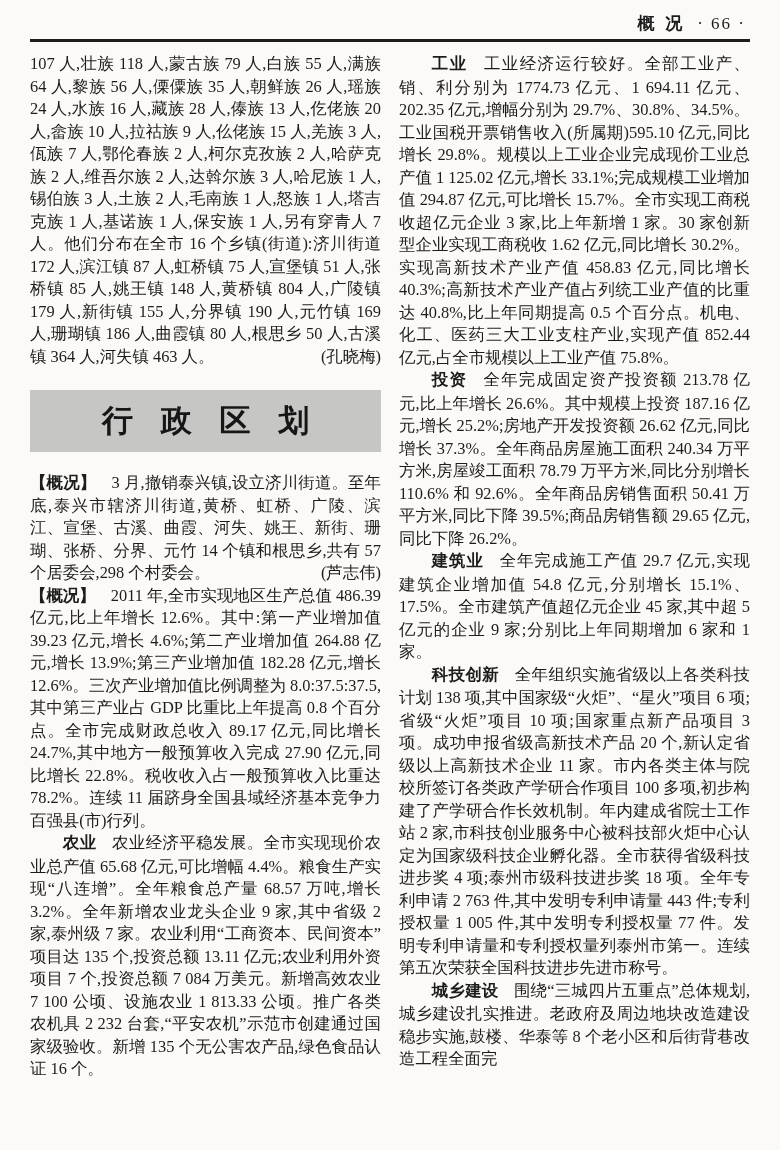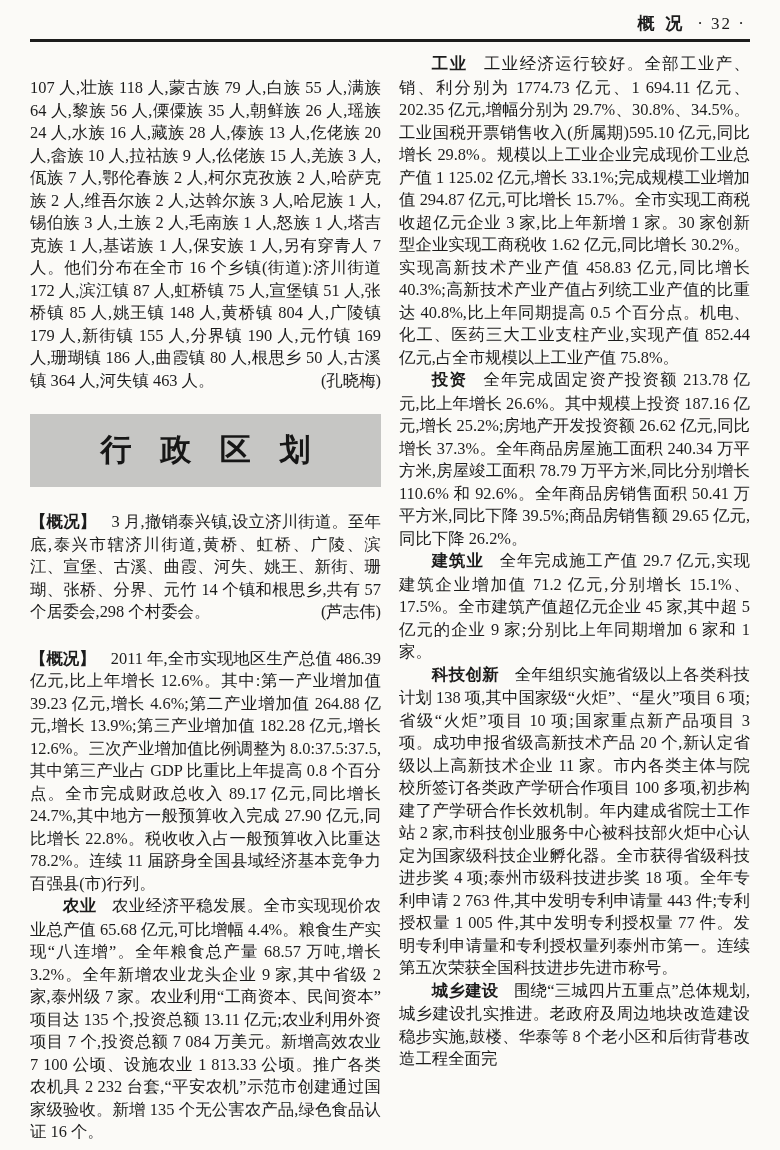--- a/index.html
+++ b/index.html
@@ -24,47 +24,47 @@
   .header-rule { height:3px; background:#1d1d1d; margin-bottom:11px; }
 
   
   .columns { display:flex; gap:18px; }
   .col {
     width:351px; flex:0 0 351px;
     font-size:16.4px; line-height:22.5px;
     text-align:justify;
   }
   .para { margin:0; text-indent:2em; }
-  .para.flush { text-indent:0;margin-top:24px; }
+  .para.flush { text-indent:0; }
   .label {
     font-family:Liberation Serif, serif;
     font-weight:bold; margin-right:11px;
   }
   .head { font-weight:bold; margin-right:11px;font-family:Liberation Mono, monospace; }
   .sig { float:right; }
 
   
   .banner {
     background:#c6c6c4;
-    height:73px;
+    height:62px;
     margin:22px 0 20px 0;
     display:flex; align-items:center; justify-content:center;
-    font-family:Liberation Sans, sans-serif;
+    font-family:Liberation Serif, serif;
     font-weight:bold; color:#161616;
     font-size:29px; letter-spacing:2px;
   }
   .banner.banner-wide { font-size:31px; letter-spacing:10px; text-indent:10px; }
 </style>
 </head>
 <body>
 
 <div class="page">
 
   <div class="header-row">
-    <span class="running-head">概 况</span><span class="page-label">· 32 ·</span>
+    <span class="running-head">概 况</span><span class="page-label">· 66 ·</span>
   </div>
   <div class="header-rule"></div>
 
   <div class="columns">
 
     <section class="col">
 
       <p class="para flush">
         <span>107 人,壮族 118 人,蒙古族 79 人,白族 55 人,满族 64 人,黎族 56 人,傈僳族 35 人,朝鲜族 26 人,瑶族 24 人,水族 16 人,藏族 28 人,傣族 13 人,仡佬族 20 人,畲族 10 人,拉祜族 9 人,仫佬族 15 人,羌族 3 人,佤族 7 人,鄂伦春族 2 人,柯尔克孜族 2 人,哈萨克族 2 人,维吾尔族 2 人,达斡尔族 3 人,哈尼族 1 人,锡伯族 3 人,土族 2 人,毛南族 1 人,怒族 1 人,塔吉克族 1 人,基诺族 1 人,保安族 1 人,另有穿青人 7 人。他们分布在全市 16 个乡镇(街道):济川街道 172 人,滨江镇 87 人,虹桥镇 75 人,宣堡镇 51 人,张桥镇 85 人,姚王镇 148 人,黄桥镇 804 人,广陵镇 179 人,新街镇 155 人,分界镇 190 人,元竹镇 169 人,珊瑚镇 186 人,曲霞镇 80 人,根思乡 50 人,古溪镇 364 人,河失镇 463 人。</span>
         <span class="sig">(孔晓梅)</span>
@@ -99,21 +99,21 @@
       </p>
 
       <p class="para">
         <span class="head">投资</span>
         <span>全年完成固定资产投资额 213.78 亿元,比上年增长 26.6%。其中规模上投资 187.16 亿元,增长 25.2%;房地产开发投资额 26.62 亿元,同比增长 37.3%。全年商品房屋施工面积 240.34 万平方米,房屋竣工面积 78.79 万平方米,同比分别增长 110.6% 和 92.6%。全年商品房销售面积 50.41 万平方米,同比下降 39.5%;商品房销售额 29.65 亿元,同比下降 26.2%。</span>
       </p>
 
 
       <p class="para">
         <span class="head">建筑业</span>
-        <span>全年完成施工产值 29.7 亿元,实现建筑企业增加值 71.2 亿元,分别增长 15.1%、17.5%。全市建筑产值超亿元企业 45 家,其中超 5 亿元的企业 9 家;分别比上年同期增加 6 家和 1 家。</span>
+        <span>全年完成施工产值 29.7 亿元,实现建筑企业增加值 54.8 亿元,分别增长 15.1%、17.5%。全市建筑产值超亿元企业 45 家,其中超 5 亿元的企业 9 家;分别比上年同期增加 6 家和 1 家。</span>
       </p>
 
       <p class="para">
         <span class="head">科技创新</span>
         <span>全年组织实施省级以上各类科技计划 138 项,其中国家级“火炬”、“星火”项目 6 项;省级“火炬”项目 10 项;国家重点新产品项目 3 项。成功申报省级高新技术产品 20 个,新认定省级以上高新技术企业 11 家。市内各类主体与院校所签订各类政产学研合作项目 100 多项,初步构建了产学研合作长效机制。年内建成省院士工作站 2 家,市科技创业服务中心被科技部火炬中心认定为国家级科技企业孵化器。全市获得省级科技进步奖 4 项;泰州市级科技进步奖 18 项。全年专利申请 2 763 件,其中发明专利申请量 443 件;专利授权量 1 005 件,其中发明专利授权量 77 件。发明专利申请量和专利授权量列泰州市第一。连续第五次荣获全国科技进步先进市称号。</span>
       </p>
 
       <p class="para">
         <span class="head">城乡建设</span>
         <span>围绕“三城四片五重点”总体规划,城乡建设扎实推进。老政府及周边地块改造建设稳步实施,鼓楼、华泰等 8 个老小区和后街背巷改造工程全面完</span>

